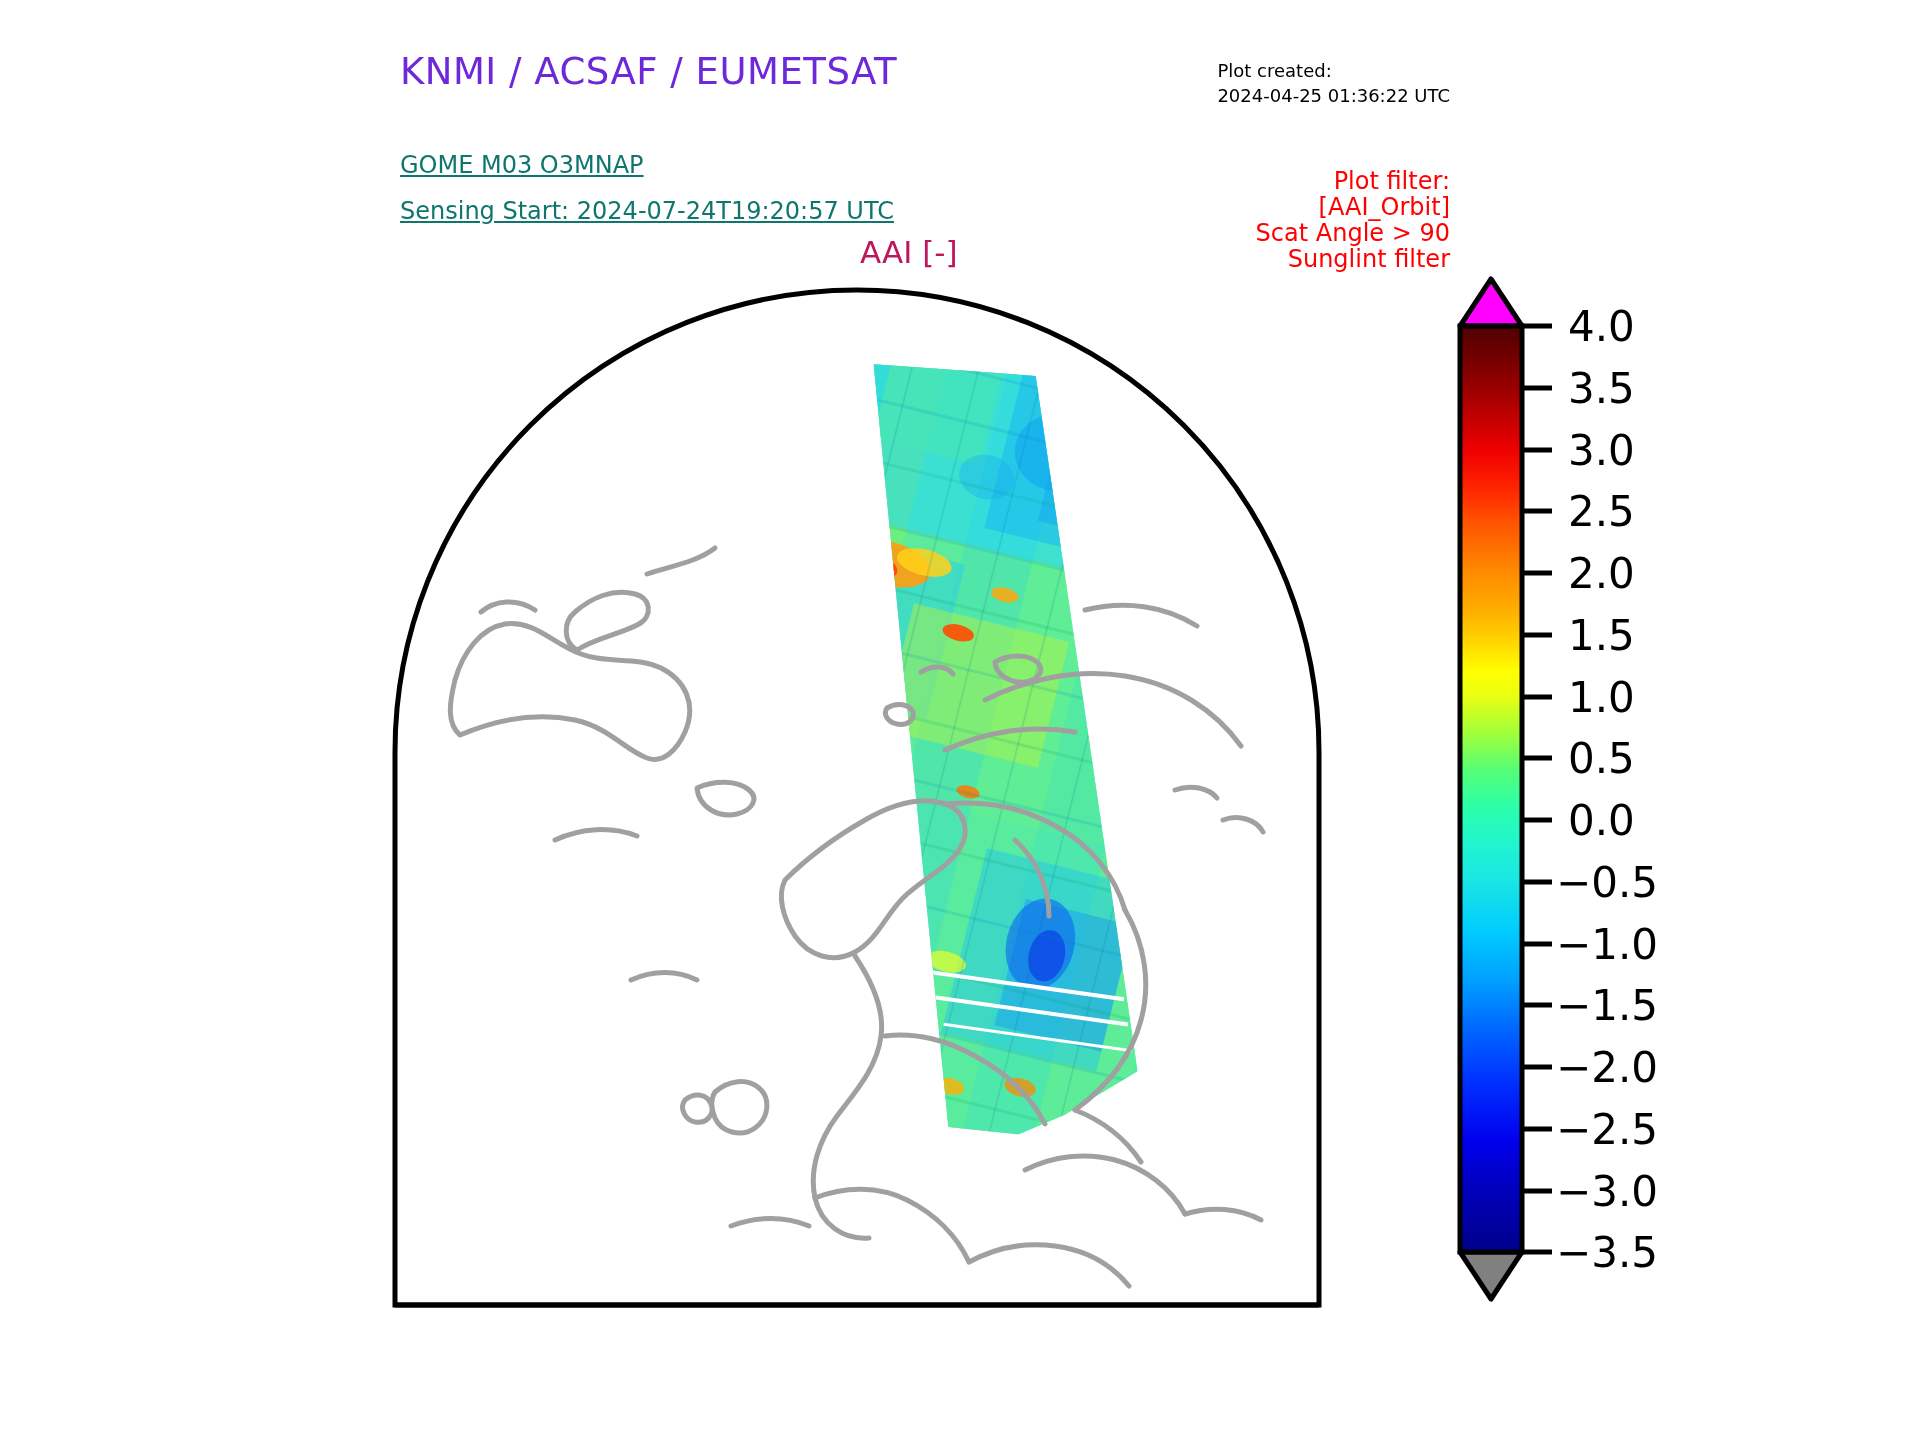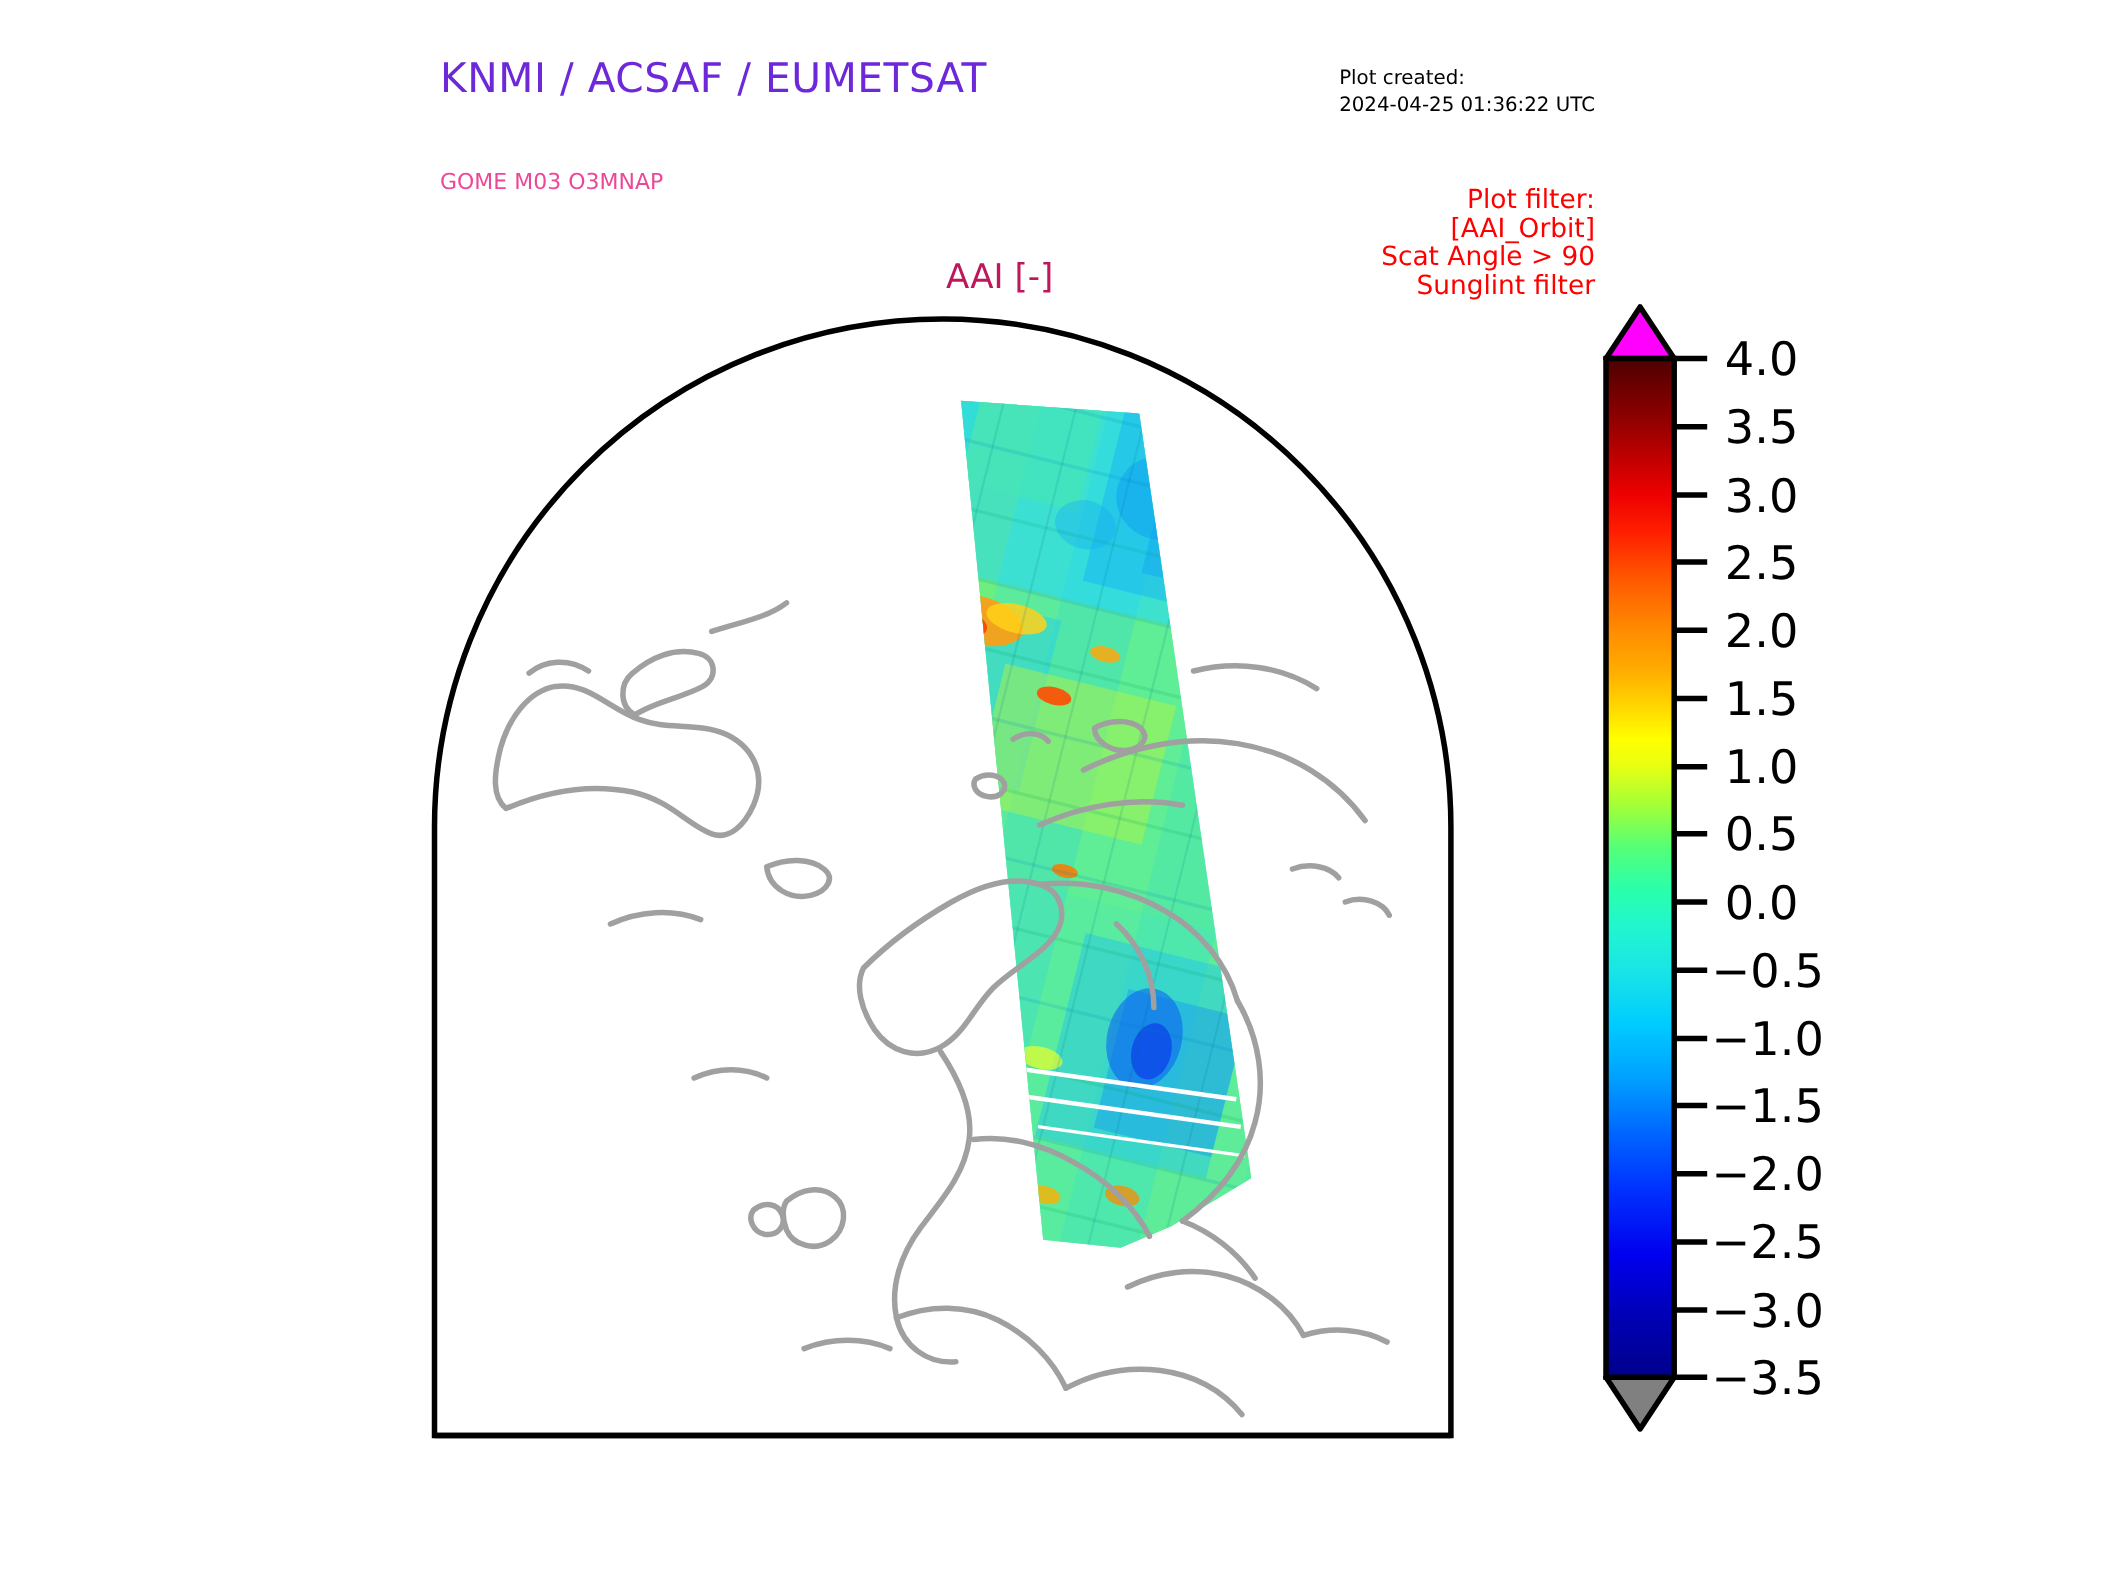--- a/index.html
+++ b/index.html
@@ -3,41 +3,42 @@
 <meta charset="utf-8">
 <style>
   html,body{margin:0;padding:0;background:#ffffff;}
   body{width:1920px;height:1440px;position:relative;overflow:hidden;
        font-family:"DejaVu Sans","Liberation Sans",sans-serif;color:#000;}
 
   .abs{position:absolute;}
 
   
   #org-title{left:400px;top:50px;font-size:37px;color:#6d28d9;letter-spacing:0.5px;white-space:nowrap;}
-  #product-block{left:400px;top:142px;font-size:20px;color:#ec4899;line-height:46px;white-space:nowrap;}
+  #product-block{left:400px;top:142px;font-size:24px;color:#0f766e;line-height:46px;white-space:nowrap;text-decoration:underline;}
   #aai-title{left:860px;top:234px;font-size:31px;color:#be185d;white-space:nowrap;}
 
   #created-block{right:470px;top:58px;font-size:18px;color:#000;line-height:25px;white-space:nowrap;}
   #filter-block{right:470px;top:168px;text-align:right;font-size:24px;color:#ff0000;line-height:26px;white-space:nowrap;}
 
   
   #map-area{left:385px;top:280px;width:945px;height:1030px;}
   #map-svg{display:block;}
 
   
   #colorbar-area{left:1448px;top:274px;width:420px;height:1030px;}
   #cbar-svg{display:block;}
 </style>
 </head>
 <body>
 
 <div class="abs" id="org-title">KNMI / ACSAF / EUMETSAT</div>
 
 <div class="abs" id="product-block">
   <div>GOME M03 O3MNAP</div>
+  <div>Sensing Start: 2024-07-24T19:20:57 UTC</div>
 </div>
 
 <div class="abs" id="aai-title">AAI [-]</div>
 
 <div class="abs" id="created-block">
   <div>Plot created:</div>
   <div>2024-04-25 01:36:22 UTC</div>
 </div>
 
 <div class="abs" id="filter-block">

